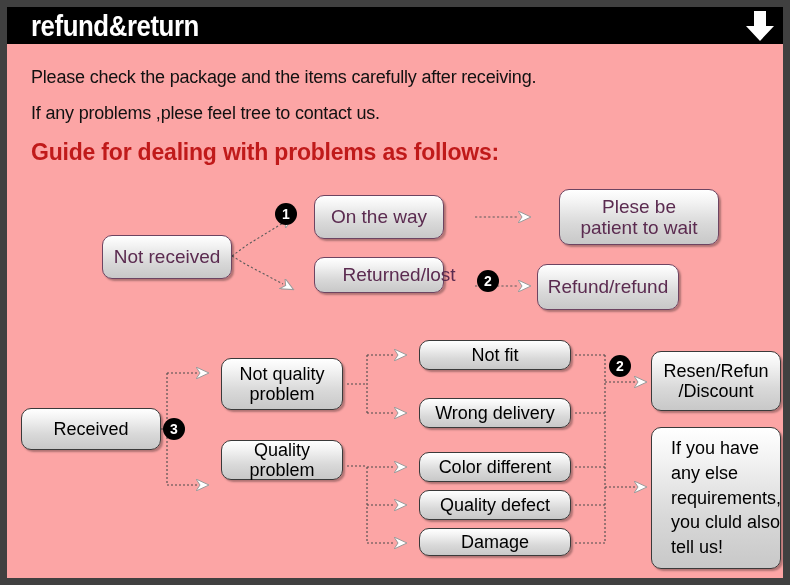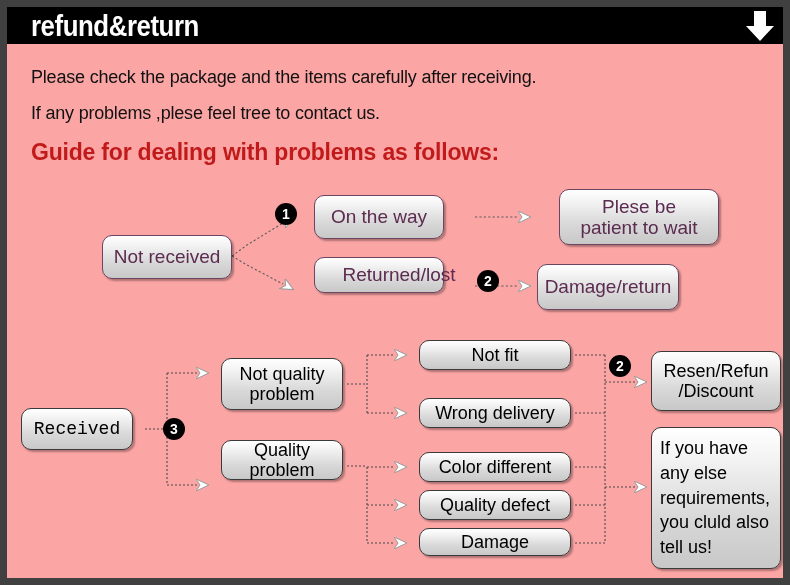--- a/index.html
+++ b/index.html
@@ -95,21 +95,21 @@
   }
   
   .fbox.dark {
     border: 1px solid #3a3a3a;
     color: #000000;
     font-size: 18px;
   }
   .fbox.left-align {
     justify-content: flex-start;
     text-align: left;
-    padding-left: 8px;
+    padding-left: 19px;
   }
 
   
   .num-marker {
     position: absolute;
     width: 22px;
     height: 22px;
     border-radius: 50%;
     background: #000000;
     color: #ffffff;
@@ -170,21 +170,21 @@
 
   <div class="fbox plum" style="left:307px; top:188px; width:130px; height:44px;">On the way</div>
 
   <div class="fbox plum" style="left:307px; top:250px; width:130px; height:36px;padding-left:40px;">Returned/lost</div>
 
   <div class="num-marker" style="left:470px; top:263px;">2</div>
 
   <div class="fbox plum" style="left:530px; top:182px; width:160px; height:56px;margin-left:22px;">Plese be
 patient to wait</div>
 
-  <div class="fbox plum" style="left:530px; top:257px; width:142px; height:46px;">Damage/return</div>
+  <div class="fbox plum" style="left:530px; top:257px; width:142px; height:46px;">Refund/refund</div>
 
   <svg class="conn-layer" viewBox="0 0 790 585">
     <g stroke="#4a4a4a" stroke-width="1.1" stroke-dasharray="2,2" fill="none">
 
       <path d="M138,422 L160,422"></path>
       <path d="M160,366 L160,478"></path>
 
       <path d="M160,366 L190,366" marker-end="url(#ah)"></path>
 
       <path d="M160,478 L190,478" marker-end="url(#ah)"></path>
@@ -206,21 +206,21 @@
       <path d="M568,498 L598,498"></path>
       <path d="M568,536 L598,536"></path>
       <path d="M598,348 L598,536"></path>
 
       <path d="M598,375 L628,375" marker-end="url(#ah)"></path>
 
       <path d="M598,480 L628,480" marker-end="url(#ah)"></path>
     </g>
   </svg>
 
-  <div class="fbox dark" style="left:14px; top:401px; width:112px; height:42px;font-family:Liberation Mono, monospace;">Received</div>
+  <div class="fbox dark" style="left:14px; top:401px; width:140px; height:42px;">Received</div>
 
   <div class="num-marker" style="left:156px; top:411px;">3</div>
 
   <div class="fbox dark" style="left:214px; top:351px; width:122px; height:52px;">Not quality
 problem</div>
 
   <div class="fbox dark" style="left:214px; top:433px; width:122px; height:40px;">Quality
 problem</div>
 
   <div class="fbox dark" style="left:412px; top:333px; width:152px; height:30px;">Not fit</div>

